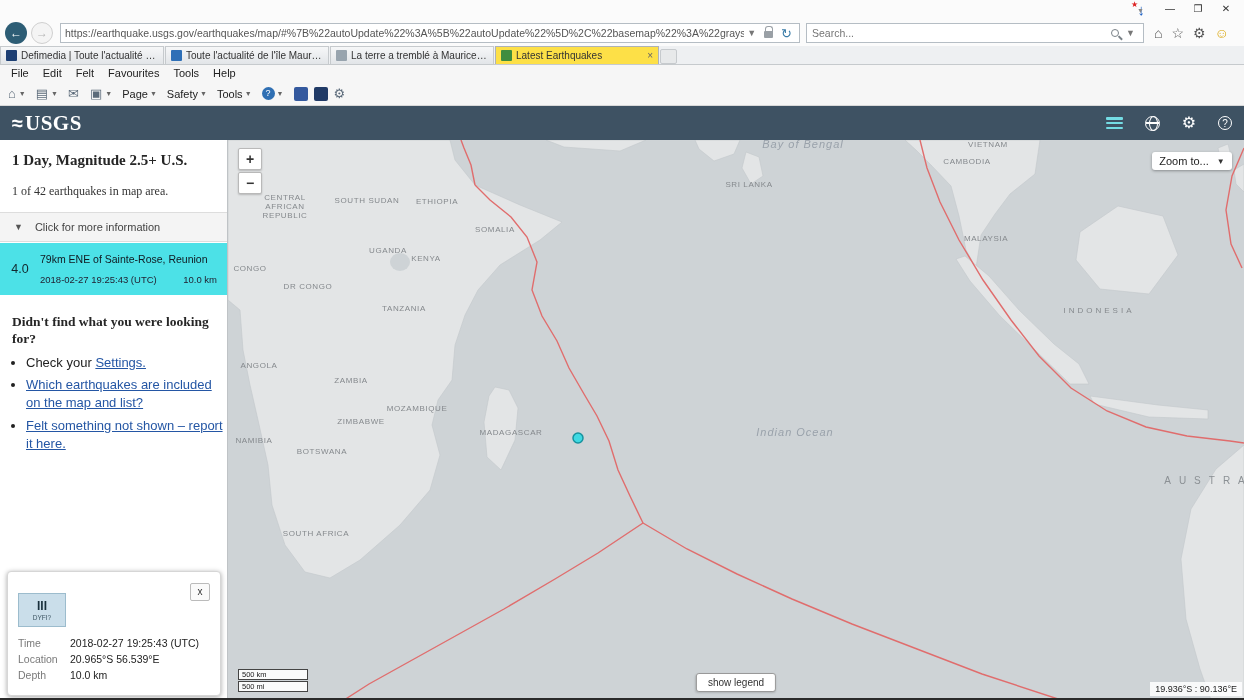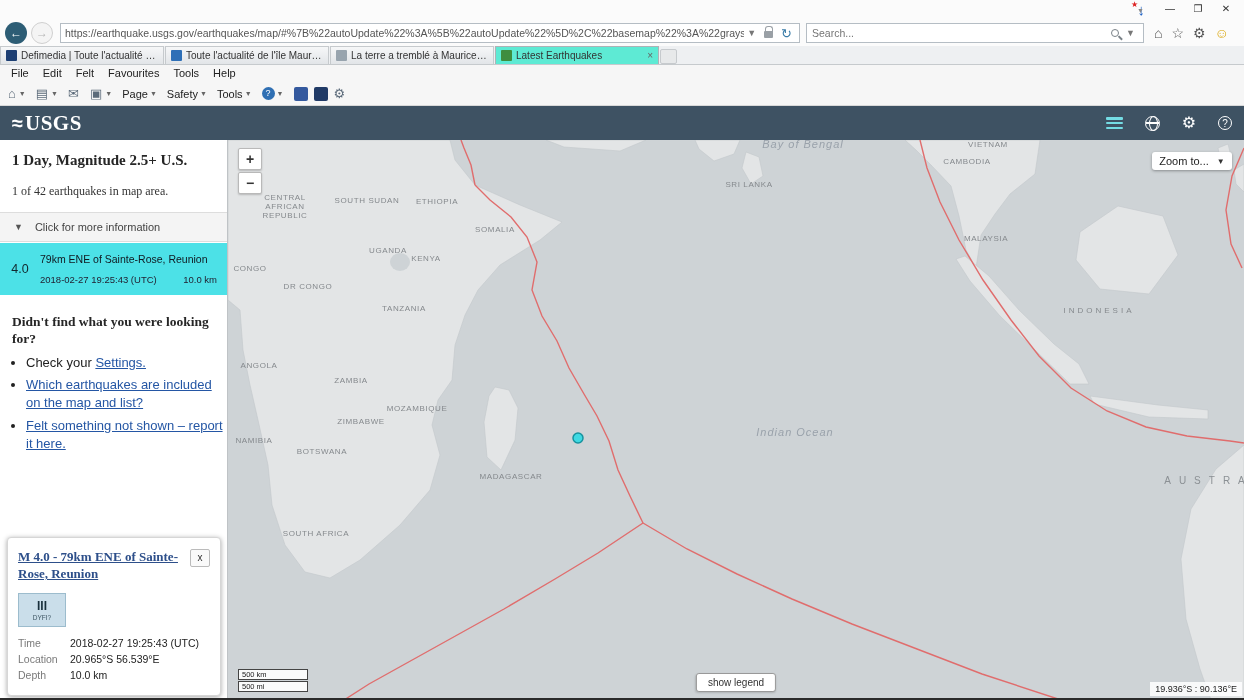--- a/index.html
+++ b/index.html
@@ -28,21 +28,21 @@
   .searchfield{margin-left:6px;width:338px;height:20px;background:#fff;border:1px solid #b5bdc4;display:flex;align-items:center;padding:0 5px}
   .searchfield input{flex:1;border:none;outline:none;font-size:10.5px;color:#888;background:transparent;font-family:"Liberation Sans",sans-serif}
   .mag-ico{width:8px;height:8px;border:1.5px solid #7a8288;border-radius:50%;position:relative;flex:none;margin-right:4px}
   .mag-ico::after{content:"";position:absolute;width:5px;height:1.5px;background:#7a8288;transform:rotate(45deg);left:6px;top:7px}
   .addr-right{display:flex;align-items:center;margin-left:10px;gap:9px}
   .chromeico{font-size:14px;color:#555}
   .smiley{color:#d8a200;font-size:14px}
 
   #tabsrow{position:absolute;top:46px;left:0;right:0;height:19px;background:#eef0f2;border-bottom:1px solid #c6cacd;display:flex;align-items:stretch}
   .tab{width:164px;display:flex;align-items:center;padding:5px 5px;background:linear-gradient(#f6f7f8,#e2e5e8);border:1px solid #c6cacd;border-bottom:none;margin-right:1px;font-size:10px;color:#333;overflow:hidden;cursor:pointer}
-  .tab.active{background:#5eead4;border-color:#aeb2b6}
+  .tab.active{background:#fde047;border-color:#aeb2b6}
   .fav{width:11px;height:11px;flex:none;margin-right:4px;border-radius:1px}
   .tlabel{flex:1;white-space:nowrap;overflow:hidden;text-overflow:ellipsis}
   .tclose{flex:none;color:#666;font-size:10px;margin-left:4px;cursor:pointer}
   .newtab{width:17px;height:15px;margin-top:2px;background:#e7e9ea;border:1px solid #c6cacd;border-radius:2px;align-self:center}
 
   #menurow{position:absolute;top:65px;left:0;right:0;height:17px;background:#f6f6f6;display:flex;align-items:center;padding-left:4px}
   .menuitem{padding:0 7px;font-size:11px;color:#222;cursor:pointer;line-height:17px}
 
   #cmdrow{position:absolute;top:82px;left:0;right:0;height:24px;background:#f6f6f6;border-bottom:1px solid #d9d9d9;display:flex;align-items:center;padding-left:8px}
   .cmd{display:flex;align-items:center;margin-right:10px;cursor:pointer;color:#222;font-size:11px}
@@ -257,21 +257,20 @@
       </span>
     </div>
     <div class="sb-nf-head">Didn't find what you were looking for?</div>
     <ul class="sb-list" id="nf-list">
         <li><span>Check your </span><span class="sb-link">Settings.</span></li>
         <li><span class="sb-link">Which earthquakes are included on the map and list?</span></li>
         <li><span class="sb-link">Felt something not shown – report it here.</span></li>
       </ul>
 
     <div class="popup">
-      <div class="pop-title">M 4.0 - 79km ENE of Sainte-Rose, Reunion</div>
       <div class="pop-close">x</div>
       <div class="dyfi">
         <span class="rom">III</span>
         <span class="lab">DYFI?</span>
       </div>
       <div class="prows" id="pop-rows">
           <div class="prow">
             <span class="plabel">Time</span>
             <span class="pval">2018-02-27 19:25:43 (UTC)</span>
           </div>
@@ -323,21 +322,21 @@
         <span class="mlabel" style="left: 267px; top: 89px;">SOMALIA</span>
         <span class="mlabel" style="left: 160px; top: 110px;">UGANDA</span>
         <span class="mlabel" style="left: 198px; top: 118px;">KENYA</span>
         <span class="mlabel" style="left: 22px; top: 128px;">CONGO</span>
         <span class="mlabel" style="left: 80px; top: 146px;">DR CONGO</span>
         <span class="mlabel" style="left: 176px; top: 168px;">TANZANIA</span>
         <span class="mlabel" style="left: 31px; top: 225px;">ANGOLA</span>
         <span class="mlabel" style="left: 123px; top: 240px;">ZAMBIA</span>
         <span class="mlabel" style="left: 189px; top: 268px;">MOZAMBIQUE</span>
         <span class="mlabel" style="left: 133px; top: 281px;">ZIMBABWE</span>
-        <span class="mlabel" style="left: 283px; top: 292px; margin-top: 44px;">MADAGASCAR</span>
+        <span class="mlabel" style="left: 283px; top: 292px;">MADAGASCAR</span>
         <span class="mlabel" style="left: 26px; top: 300px;">NAMIBIA</span>
         <span class="mlabel" style="left: 94px; top: 311px;">BOTSWANA</span>
         <span class="mlabel" style="left: 88px; top: 393px;">SOUTH AFRICA</span>
         <span class="mlabel" style="left: 521px; top: 44px;">SRI LANKA</span>
         <span class="mlabel ocean" style="left: 575px; top: 4px;">Bay of Bengal</span>
         <span class="mlabel" style="left: 760px; top: 4px;">VIETNAM</span>
         <span class="mlabel" style="left: 739px; top: 21px;">CAMBODIA</span>
         <span class="mlabel" style="left: 758px; top: 98px;">MALAYSIA</span>
         <span class="mlabel spread" style="left: 871px; top: 170px;">INDONESIA</span>
         <span class="mlabel" style="left: 962px; top: 16px;">PHILIPPINE</span>

